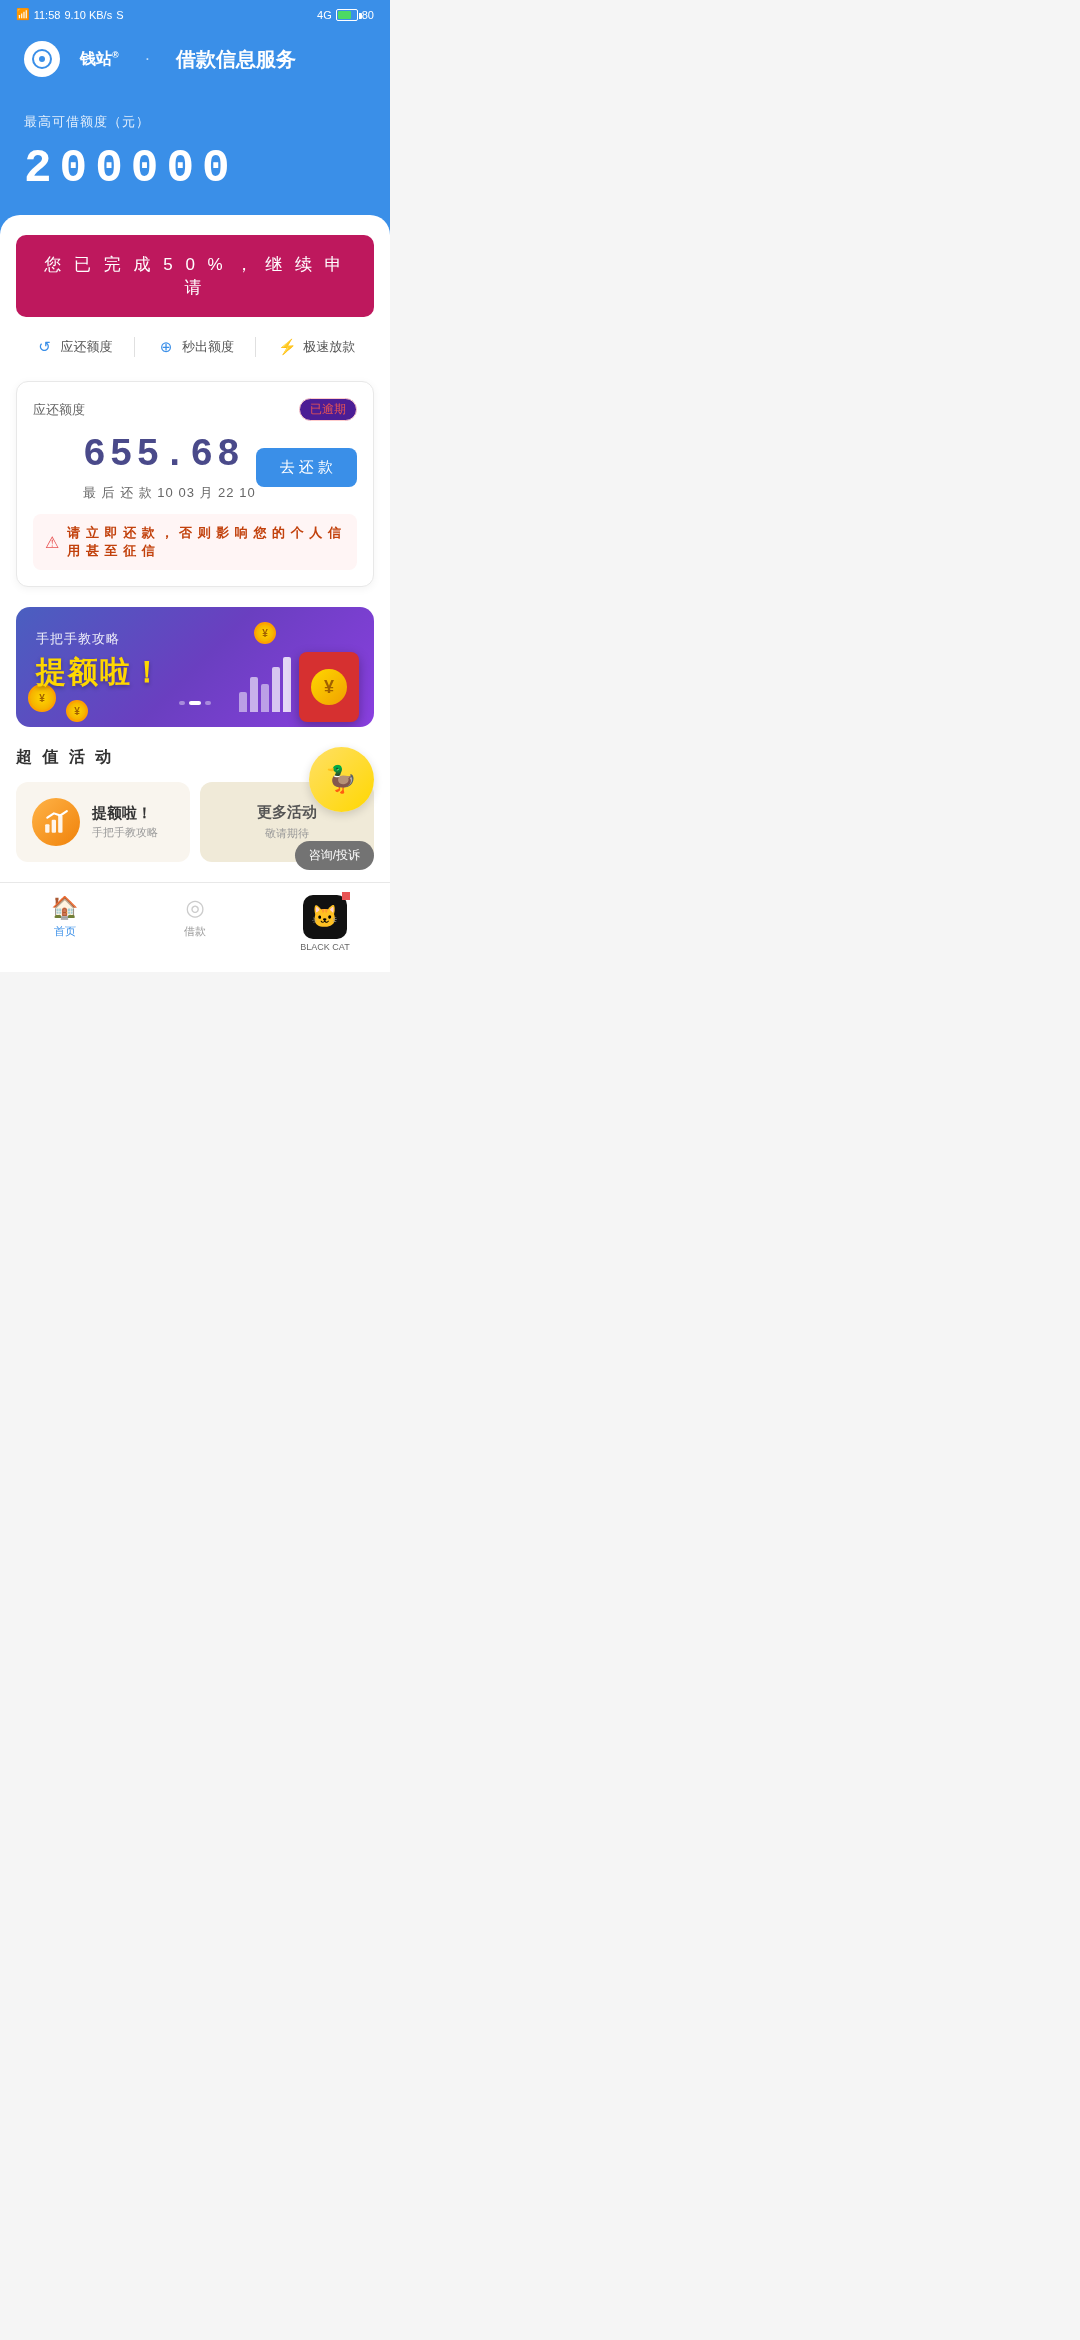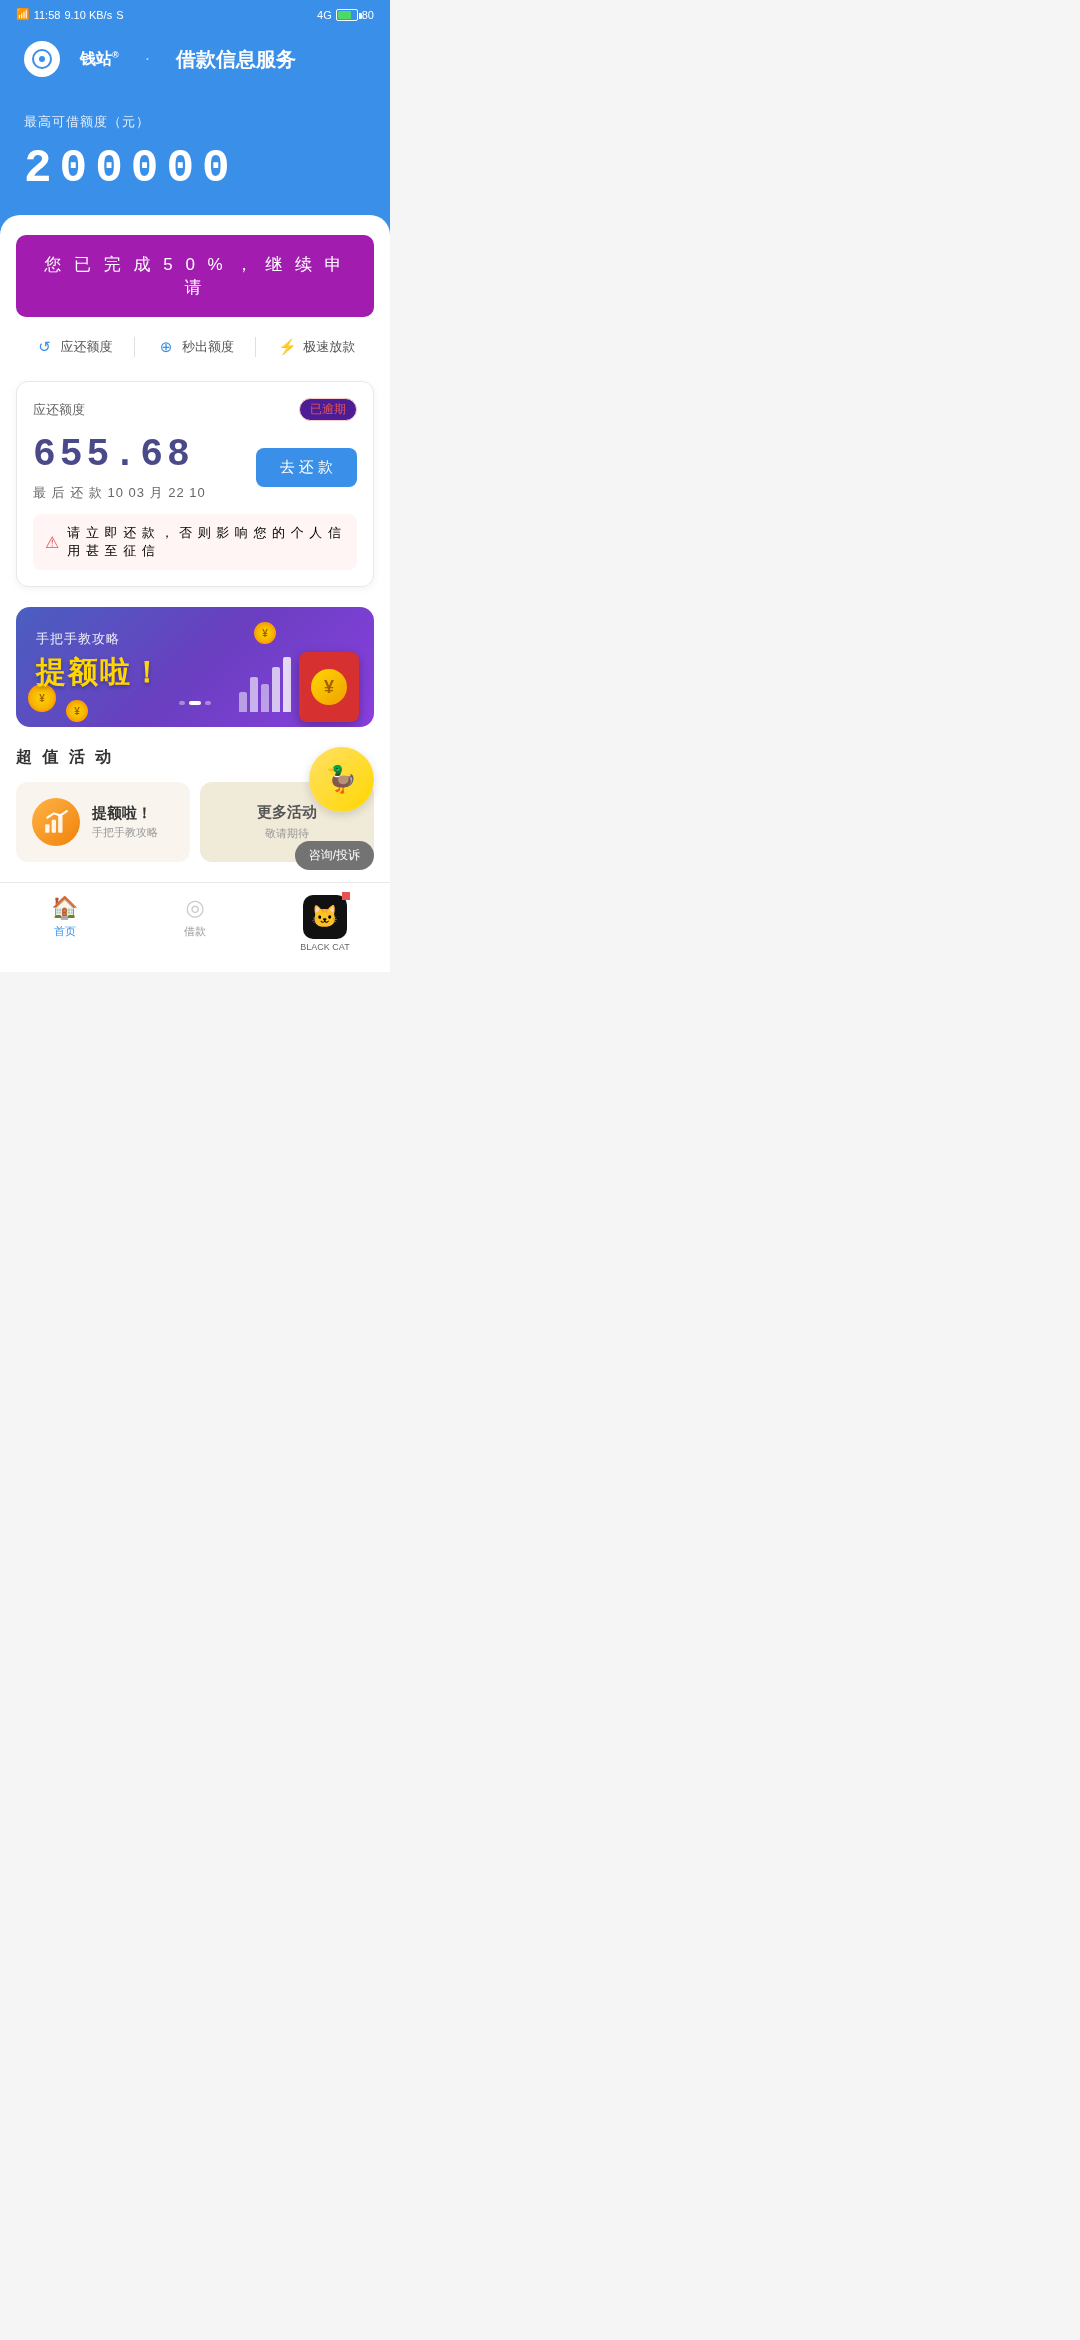--- a/index.html
+++ b/index.html
@@ -92,21 +92,21 @@
     .main-content {
       background: white;
       border-radius: 20px 20px 0 0;
       margin-top: -20px;
       padding: 20px 16px;
       position: relative;
     }
 
     
     .apply-btn {
-      background: #a21caf;
+      background: #be185d;
       color: white;
       border: none;
       border-radius: 10px;
       width: 100%;
       padding: 18px;
       font-size: 17px;
       font-weight: 500;
       letter-spacing: 4px;
       cursor: pointer;
       margin-bottom: 20px;
@@ -168,21 +168,21 @@
     .repay-amount {
       font-size: 38px;
       font-weight: 700;
       color: #4a4a8a;
       letter-spacing: 4px;
       font-family: 'Courier New', monospace;
       margin-bottom: 8px;
     }
     .repay-row {
       display: flex;
-      justify-content: space-between;
+      justify-content: flex-end;
       align-items: center;
     }
     .repay-due {
       font-size: 13px;
       color: #666;
       letter-spacing: 1px;
     }
     .repay-btn {
       background: #3a8fe8;
       color: white;
@@ -202,22 +202,23 @@
       padding: 10px 12px;
       margin-top: 12px;
     }
     .warning-icon {
       color: #e85454;
       font-size: 16px;
       flex-shrink: 0;
     }
     .warning-text {
       font-size: 13px;
-      color: #000000;
+      color: #c2410c;
       letter-spacing: 1px;
+      font-weight: bold;
     }
 
     
     .banner-section {
       margin-bottom: 20px;
     }
     .banner-card {
       border-radius: 14px;
       overflow: hidden;
       position: relative;

